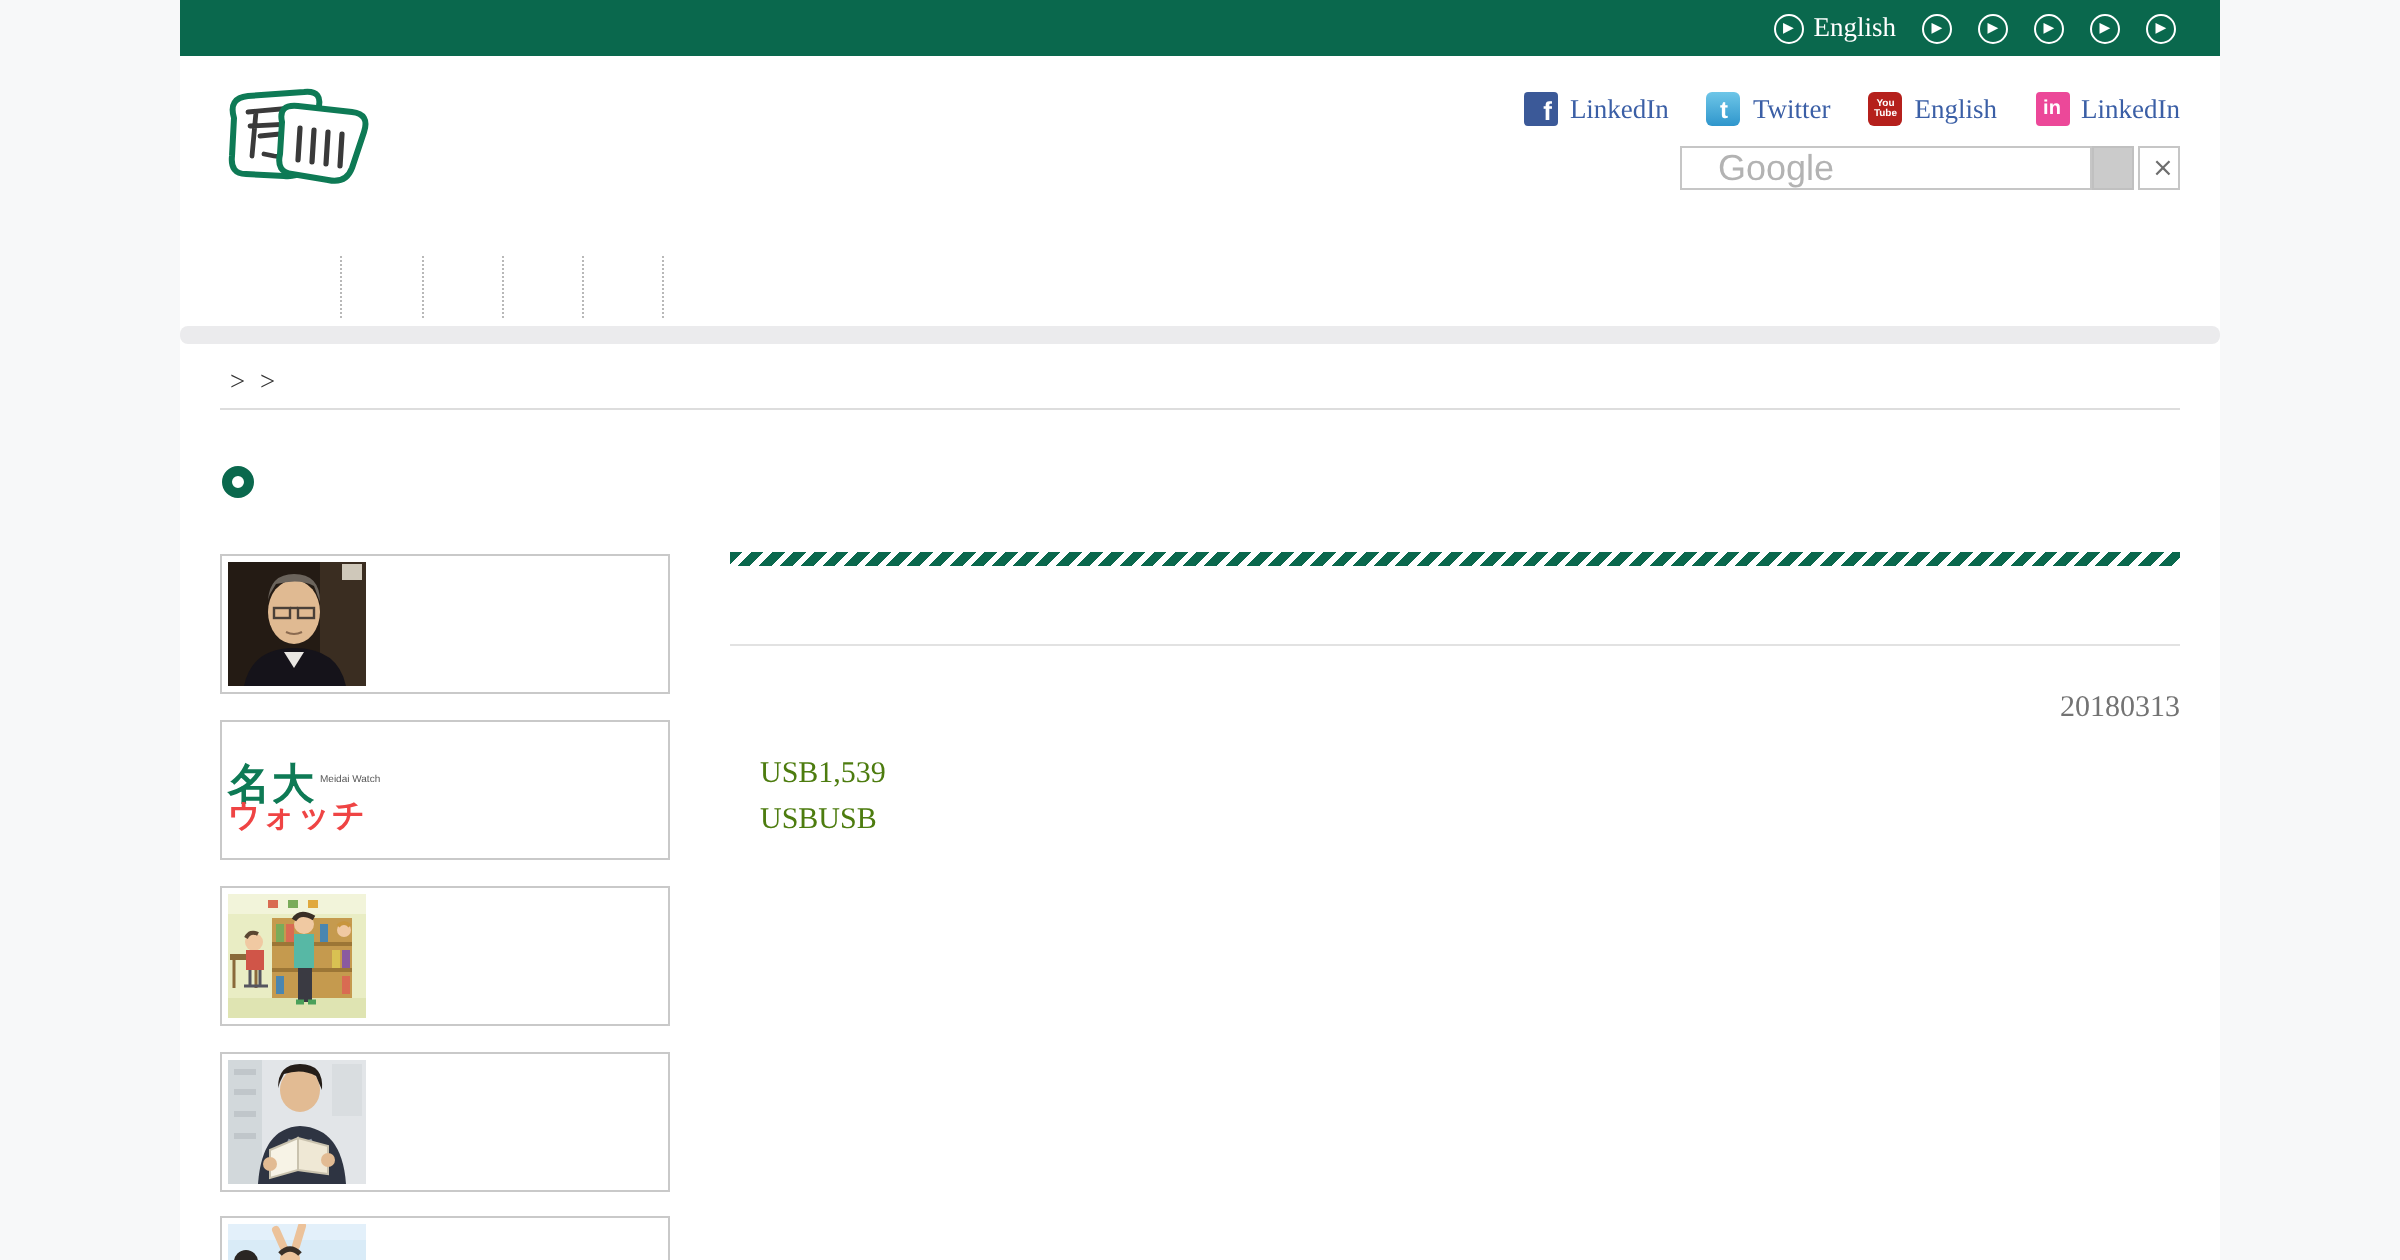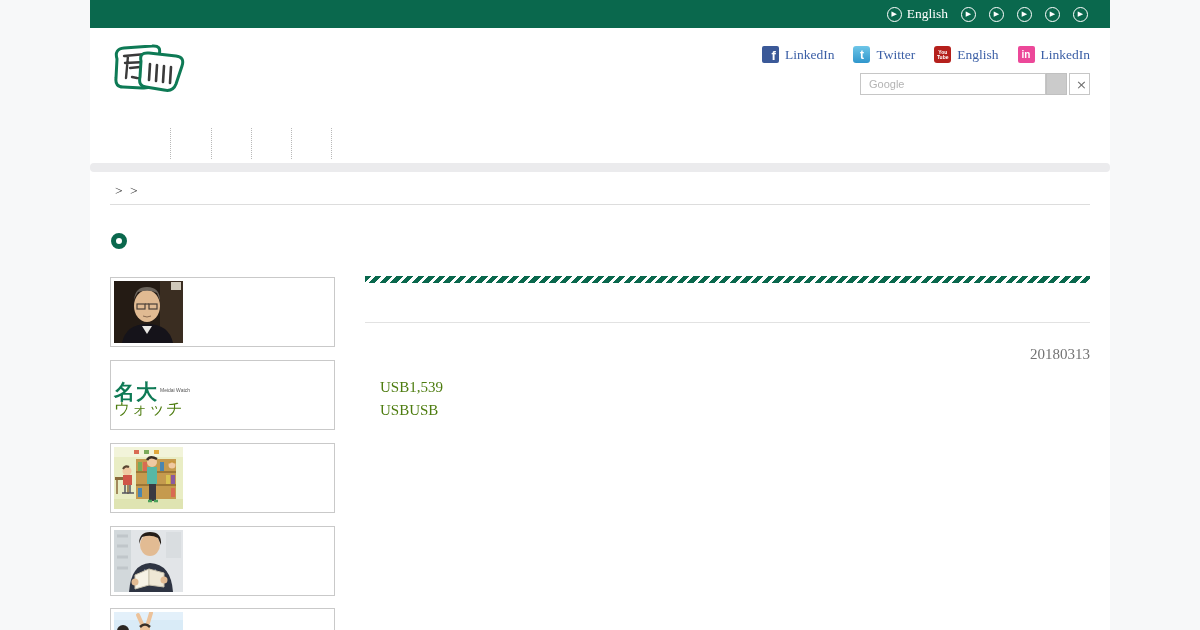--- a/index.html
+++ b/index.html
@@ -23,22 +23,22 @@
   .social-row{position:absolute;right:110px;top:46px;display:flex;gap:19px;align-items:center;}
   .social-item{display:flex;align-items:center;gap:6px;cursor:pointer;}
   .social-label{color:#3b5fa6;font-size:13.5px;}
   .sicon{width:17px;height:17px;border-radius:2px;color:#fff;display:flex;align-items:center;
          justify-content:center;font-weight:bold;font-family:"Liberation Sans",sans-serif;}
   .sicon.fb{background:#3b5998;font-size:13px;align-items:flex-end;justify-content:flex-end;padding-right:3px;box-sizing:border-box;}
   .sicon.tw{background:linear-gradient(#6ec6e8,#2f96cc);font-size:12px;border-radius:3px;}
   .sicon.yt{background:#b5201c;border-radius:3px;flex-direction:column;font-size:5px;line-height:5px;}
   .sicon.li{background:#ec4899;font-size:10px;}
   .search-row{position:absolute;right:110px;top:73px;display:flex;align-items:center;}
-  .search-input{width:168px;height:20px;border:1px solid #c6c6c6;padding:0 8px;
-                font-family:"Liberation Sans",sans-serif;font-size:11px;color:#444;outline:none;}
+  .search-input{width:168px;height:20px;border:1px solid #c6c6c6;padding:0 18px;
+                font-family:"Liberation Sans",sans-serif;font-size:18px;color:#444;outline:none;}
   .search-input::placeholder{color:#b3b3b3;}
   .search-go{width:21px;height:22px;background:#cbcbcb;border:1px solid #c0c0c0;margin-left:0;cursor:pointer;}
   .search-clear{width:21px;height:22px;background:#ffffff;border:1px solid #c6c6c6;margin-left:2px;
                 color:#6e6e6e;font-size:13px;line-height:20px;text-align:center;cursor:pointer;
                 font-family:"DejaVu Sans",sans-serif;}
 
   
   .nav-sep{position:absolute;top:128px;height:31px;width:0;border-left:1px dotted #b8b8b8;}
   .s1{left:170px}.s2{left:211px}.s3{left:251px}.s4{left:291px}.s5{left:331px}
   .graybar{position:absolute;left:90px;top:163px;width:1020px;height:9px;background:#ebebed;border-radius:4px;}
@@ -53,21 +53,21 @@
 
   
   .side-item{position:absolute;left:110px;width:225px;height:70px;border:1px solid #c9c9c9;
              background:#fff;box-sizing:border-box;padding:3px;cursor:pointer;}
   .t1{top:277px}.t2{top:360px}.t3{top:443px}.t4{top:526px}.t5{top:608px}
   .thumb{width:69px;height:62px;display:block;overflow:hidden;}
   .mw-logo{padding:8px 0 0 6px;line-height:1;}
   .mw-top{display:flex;align-items:flex-start;gap:2px;}
   .mw-main{color:#0e7a55;font-weight:bold;font-size:21px;letter-spacing:1px;}
   .mw-en{font-size:5px;color:#555;margin-top:6px;font-family:"Liberation Sans",sans-serif;}
-  .mw-bottom{font-size:16px;font-weight:normal;color:#4d7c0f;margin-top:-2px;letter-spacing:1px;}
+  .mw-bottom{font-size:16px;font-weight:bold;color:#ef4444;margin-top:-2px;letter-spacing:1px;}
 
   
   .stripe{position:absolute;left:365px;top:276px;width:725px;height:7px;
           background:repeating-linear-gradient(135deg,#0a684d 0px,#0a684d 4.5px,#ffffff 4.5px,#ffffff 7.5px);}
   .main-line{position:absolute;left:365px;top:322px;width:725px;border-top:1px solid #e2e2e2;}
   .article-date{position:absolute;left:365px;top:346px;width:725px;text-align:right;
                 font-size:15px;color:#737373;}
   .body-line{position:absolute;left:380px;font-size:15px;color:#4d7c0f;}
   .b1{top:379px}.b2{top:402px}
 </style>

